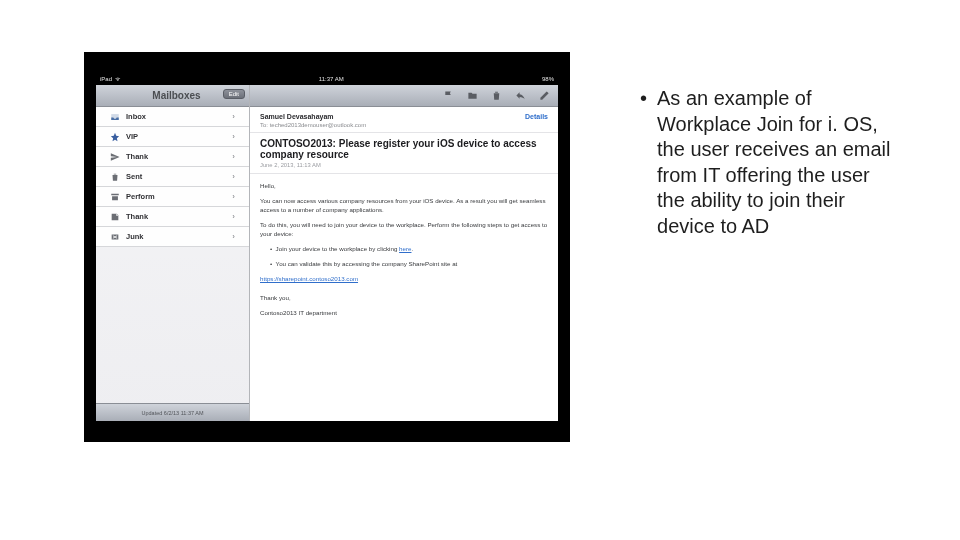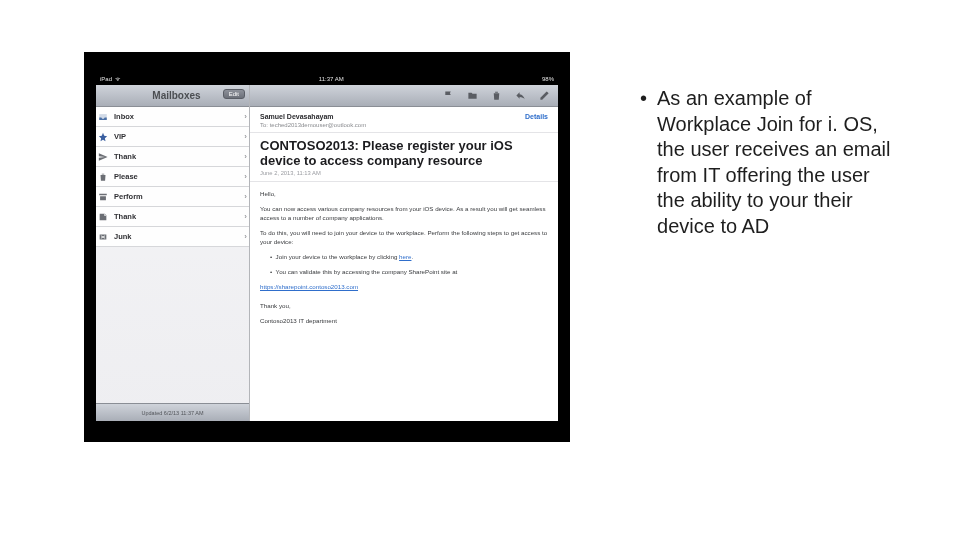--- a/index.html
+++ b/index.html
@@ -86,21 +86,21 @@
     border-radius: 3px;
     background: linear-gradient(#8d919a,#6c7079);
     color: #fff;
     border: 1px solid #5a5e66;
   }
   .mailbox-list { flex:1; }
   .mailbox-item {
     display: flex;
     align-items: center;
     height: 20px;
-    padding: 0 2px;
+    padding: 0 14px;
     border-bottom: 1px solid #d6d7da;
     font-size: 7.5px;
     font-weight: 700;
     color: #2f2f33;
     gap: 6px;
     background:#fefefe;
   }
   .mailbox-item .mb-icon {
     width: 10px; height:10px;
     display:flex; align-items:center; justify-content:center;
@@ -143,21 +143,21 @@
     border-bottom: 1px solid #e4e4e7;
   }
   .msg-from-row { display:flex; justify-content:space-between; align-items:center;}
   .msg-from { font-size:7px; font-weight:700; color:#2a2a2e;}
   .msg-details { font-size:7px; color:#2f6ecb; font-weight:600;}
   .msg-to { font-size:6px; color:#8a8c90; margin-top:2px;}
   .msg-subject-block {
     padding: 5px 10px;
     border-bottom: 1px solid #e4e4e7;
   }
-  .msg-subject { font-size:13px; font-weight:700; color:#1c1c1f; }
+  .msg-subject { font-size:10px; font-weight:700; color:#1c1c1f; }
   .msg-date { font-size:5.8px; color:#9a9ca1; margin-top:2px;}
   .msg-body {
     padding: 8px 10px;
     font-size: 6.2px;
     color: #383a3d;
     line-height: 1.45;
     overflow:hidden;
   }
   .msg-body p { margin-bottom: 6px; }
   .msg-body .link { color:#2f6ecb; text-decoration:underline;}
@@ -232,21 +232,21 @@
               </span>
               <span>Thank</span>
               <span class="chev">›</span>
             </div>
             <div class="mailbox-item">
               <span class="mb-icon">
                 <svg width="10" height="10" viewBox="0 0 24 24">
                     <path fill="#6b6e74" d="M6 7h12l-1 14H7zM9 4h6v2H9z"></path>
                   </svg>
               </span>
-              <span>Please</span>
+              <span>Sent</span>
               <span class="chev">›</span>
             </div>
             <div class="mailbox-item">
               <span class="mb-icon">
                 <svg width="10" height="10" viewBox="0 0 24 24">
                     <path fill="#6b6e74" d="M3 4h18v4H3zM5 10h14v10H5z"></path>
                   </svg>
               </span>
               <span>Perform</span>
               <span class="chev">›</span>
@@ -325,16 +325,16 @@
             <p>Contoso2013 IT department</p>
           </div>
         </div>
       </div>
     </div>
   </div>
 
   <div class="slide-text">
     <div class="slide-bullet">
       <span class="dot">•</span>
-      <span>As an example of Workplace Join for i. OS, the user receives an email from IT offering the user the ability to your their device to AD</span>
+      <span>As an example of Workplace Join for i. OS, the user receives an email from IT offering the user the ability to join their device to AD</span>
     </div>
   </div>
 </div>
 
 </body></html>

